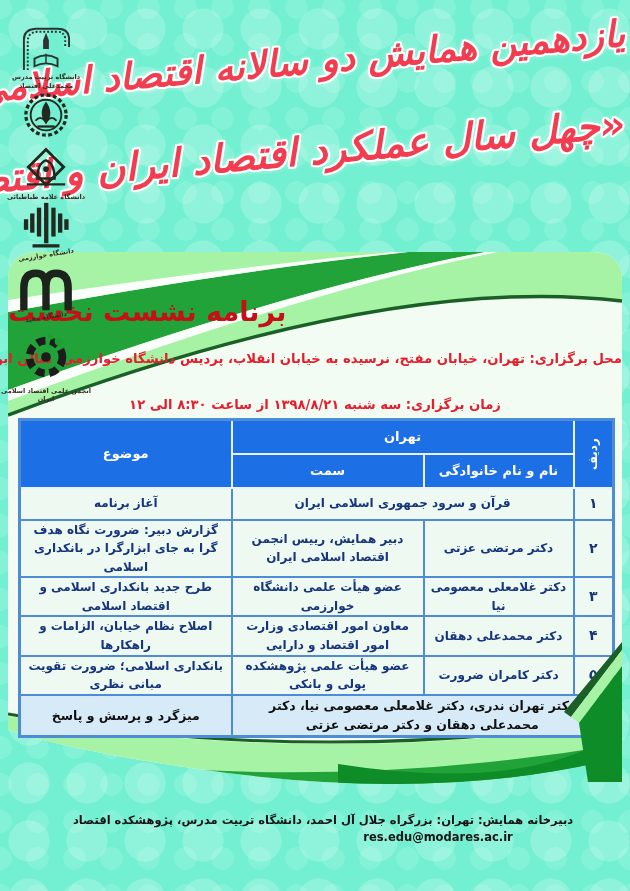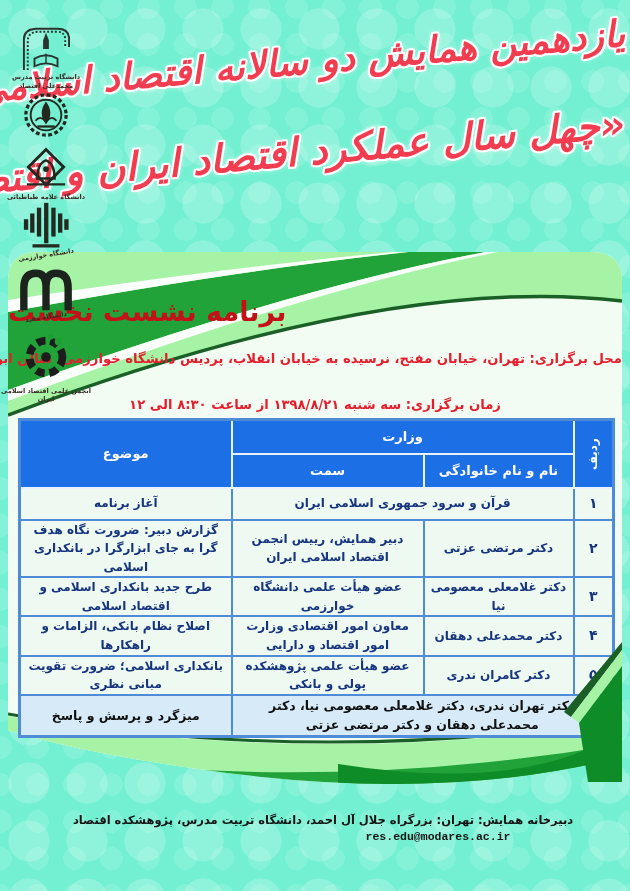--- a/index.html
+++ b/index.html
@@ -61,21 +61,21 @@
     font-size:12px; text-align:center; padding:0 6px; line-height:1.55; }
   #sched td.num{ font-size:14px; }
   #sched tr.closing td{ background:#d7eaf8; color:#101010; font-size:12.5px; }
   .vtext{ display:inline-block; transform:rotate(-90deg); font-size:12px; }
 
   
   #footer{ position:absolute; left:0; right:0; top:813px; z-index:2;
     text-align:center; color:#141414; font-weight:bold; font-size:11.5px;margin-left:16px; }
   #footer-grid{ display:grid; grid-template-columns:250px 230px; justify-content:center;
     margin-top:3px; row-gap:1px; }
-  .ltr{ direction:ltr; unicode-bidi:bidi-override;font-family:Liberation Mono, monospace; }
+  .ltr{ direction:ltr; unicode-bidi:bidi-override; }
 </style>
 </head>
 <body>
 
 <div id="title1" class="calli">یازدهمین همایش دو سالانه اقتصاد اسلامی</div>
 <div id="title2" class="calli">«چهل سال عملکرد اقتصاد ایران و اقتصاد اسلامی»</div>
 
 <div class="logo" style="top:24px">
   <svg width="62" height="48" viewBox="0 0 64 50">
     <g stroke="#2b3330" fill="none" stroke-width="2">
@@ -173,21 +173,21 @@
   <table id="sched">
     <colgroup>
         <col style="width:40px">
         <col style="width:150px">
         <col style="width:192px">
         <col style="width:212px">
       </colgroup>
     <thead>
       <tr style="height:34px">
         <th rowspan="2"><span class="vtext">ردیف</span></th>
-        <th colspan="2">وزارت</th>
+        <th colspan="2">تهران</th>
         <th rowspan="2">موضوع</th>
       </tr>
       <tr style="height:34px">
         <th>نام و نام خانوادگی</th>
         <th>سمت</th>
       </tr>
     </thead>
     <tbody>
       <tr style="height:32px">
         <td class="num">۱</td>
@@ -203,25 +203,25 @@
       <tr style="height:38px">
         <td class="num">۳</td>
         <td>دکتر غلامعلی معصومی نیا</td>
         <td>عضو هیأت علمی دانشگاه خوارزمی</td>
         <td>طرح جدید بانکداری اسلامی و اقتصاد اسلامی</td>
       </tr>
       <tr style="height:34px">
         <td class="num">۴</td>
         <td>دکتر محمدعلی دهقان</td>
         <td>معاون امور اقتصادی وزارت امور اقتصاد و دارایی</td>
-        <td>اصلاح نظام بانکی، الزامات و راهکارها</td>
+        <td>اصلاح نظام خیابان، الزامات و راهکارها</td>
       </tr>
       <tr style="height:32px">
         <td class="num">۵</td>
-        <td>دکتر کامران ندری</td>
+        <td>دکتر کامران ضرورت</td>
         <td>عضو هیأت علمی پژوهشکده پولی و بانکی</td>
         <td>بانکداری اسلامی؛ ضرورت تقویت مبانی نظری</td>
       </tr>
       <tr class="closing" style="height:40px">
         <td colspan="3">دکتر تهران ندری، دکتر غلامعلی معصومی نیا، دکتر محمدعلی دهقان و دکتر مرتضی عزتی</td>
         <td>میزگرد و پرسش و پاسخ</td>
       </tr>
     </tbody>
   </table>
 

